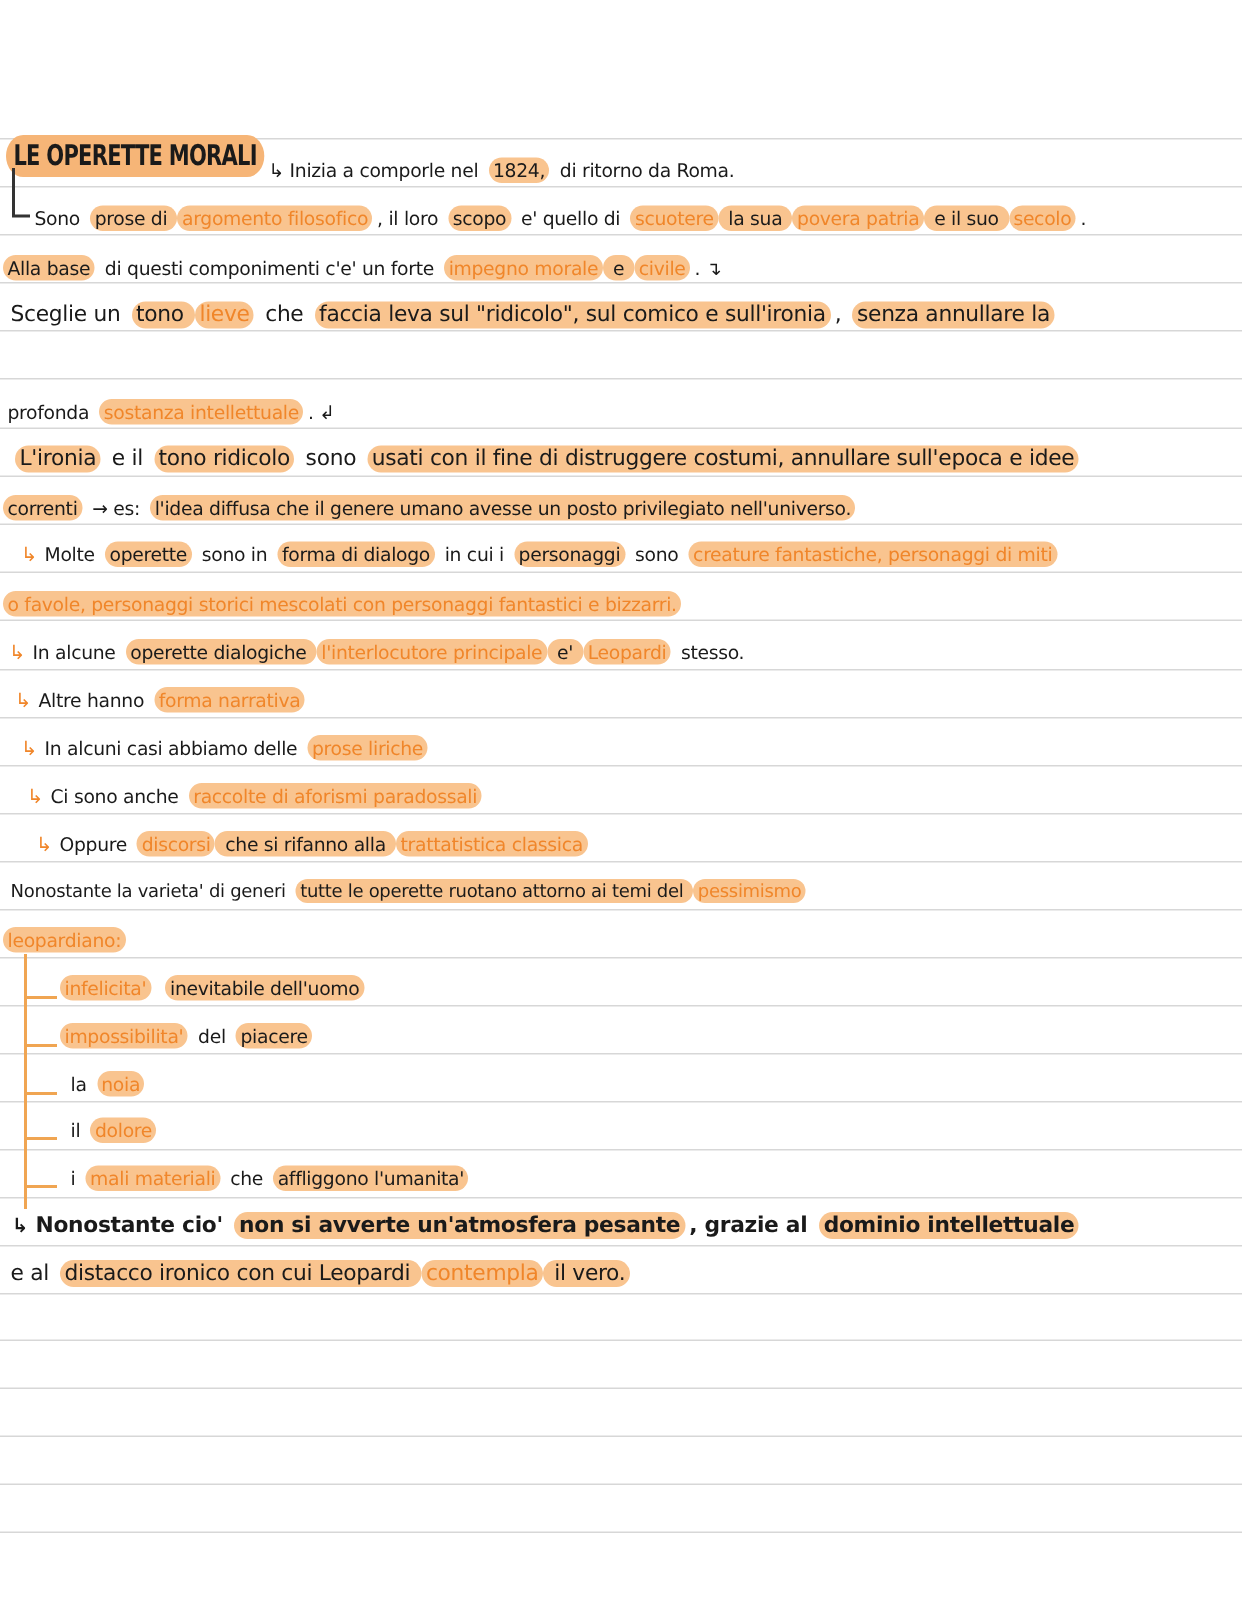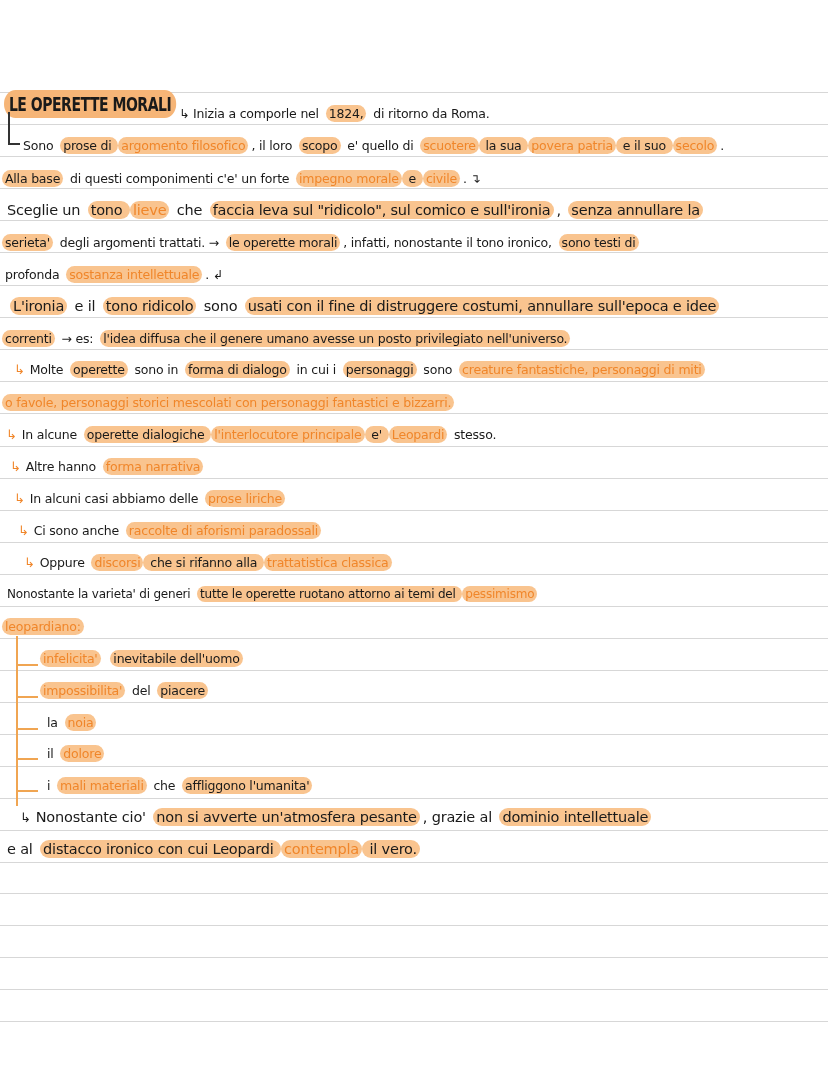--- a/index.html
+++ b/index.html
@@ -70,33 +70,32 @@
   <div class="branch" style="left:16px; top:664px; width:22px;"></div>
   <div class="branch" style="left:16px; top:696px; width:22px;"></div>
   <div class="branch" style="left:16px; top:728px; width:22px;"></div>
   <div class="branch" style="left:16px; top:758px; width:22px;"></div>
   <div class="branch" style="left:16px; top:790px; width:22px;"></div>
 
   <div class="line small" style="left:176px; top:102px;"><span class="seg">↳ Inizia a comporle nel </span><span class="seg hl">1824,</span><span class="seg"> di ritorno da Roma.</span></div>
   <div class="line small" style="left:20px;  top:134px;"><span class="seg">Sono </span><span class="seg hl">prose di </span><span class="seg hl or">argomento filosofico</span><span class="seg">, il loro </span><span class="seg hl">scopo</span><span class="seg"> e' quello di </span><span class="seg hl or">scuotere</span><span class="seg hl"> la sua </span><span class="seg hl or">povera patria</span><span class="seg hl"> e il suo </span><span class="seg hl or">secolo</span><span class="seg">.</span></div>
   <div class="line small" style="left:2px;   top:167px;"><span class="seg hl">Alla base</span><span class="seg"> di questi componimenti c'e' un forte </span><span class="seg hl or">impegno morale</span><span class="seg hl"> e </span><span class="seg hl or">civile</span><span class="seg">. ↴</span></div>
   <div class="line" style="left:4px;   top:198px;"><span class="seg">Sceglie un </span><span class="seg hl">tono </span><span class="seg hl or">lieve</span><span class="seg"> che </span><span class="seg hl">faccia leva sul "ridicolo", sul comico e sull'ironia</span><span class="seg">, </span><span class="seg hl">senza annullare la</span></div>
-  <div class="line small" style="left:2px;   top:231px;"><span class="seg hl">serieta'</span><span class="seg"> degli argomenti trattati. → </span><span class="seg hl">le operette morali</span><span class="seg">, infatti, nonostante il tono ironico, </span><span class="seg hl">sono testi di</span></div>
   <div class="line small" style="left:2px;   top:263px;"><span class="seg">profonda </span><span class="seg hl or">sostanza intellettuale</span><span class="seg">. ↲</span></div>
   <div class="line" style="left:10px;  top:294px;"><span class="seg hl">L'ironia</span><span class="seg"> e il </span><span class="seg hl">tono ridicolo</span><span class="seg"> sono </span><span class="seg hl">usati con il fine di distruggere costumi, annullare sull'epoca e idee</span></div>
   <div class="line small" style="left:2px;   top:327px;"><span class="seg hl">correnti</span><span class="seg"> → es: </span><span class="seg hl">l'idea diffusa che il genere umano avesse un posto privilegiato nell'universo.</span></div>
   <div class="line small" style="left:14px;  top:358px;"><span class="arrow or">↳</span><span class="seg">Molte </span><span class="seg hl">operette</span><span class="seg"> sono in </span><span class="seg hl">forma di dialogo</span><span class="seg"> in cui i </span><span class="seg hl">personaggi</span><span class="seg"> sono </span><span class="seg hl or">creature fantastiche, personaggi di miti</span></div>
   <div class="line small" style="left:2px;   top:391px;"><span class="seg hl or">o favole, personaggi storici mescolati con personaggi fantastici e bizzarri.</span></div>
   <div class="line small" style="left:6px;   top:423px;"><span class="arrow or">↳</span><span class="seg">In alcune </span><span class="seg hl">operette dialogiche </span><span class="seg hl or">l'interlocutore principale</span><span class="seg hl"> e' </span><span class="seg hl or">Leopardi</span><span class="seg"> stesso.</span></div>
   <div class="line small" style="left:10px;  top:455px;"><span class="arrow or">↳</span><span class="seg">Altre hanno </span><span class="seg hl or">forma narrativa</span></div>
   <div class="line small" style="left:14px;  top:487px;"><span class="arrow or">↳</span><span class="seg">In alcuni casi abbiamo delle </span><span class="seg hl or">prose liriche</span></div>
   <div class="line small" style="left:18px;  top:519px;"><span class="arrow or">↳</span><span class="seg">Ci sono anche </span><span class="seg hl or">raccolte di aforismi paradossali</span></div>
   <div class="line small" style="left:24px;  top:551px;"><span class="arrow or">↳</span><span class="seg">Oppure </span><span class="seg hl or">discorsi</span><span class="seg hl"> che si rifanno alla </span><span class="seg hl or">trattatistica classica</span></div>
   <div class="line big" style="left:4px;   top:582px;"><span class="seg">Nonostante la varieta' di generi </span><span class="seg hl">tutte le operette ruotano attorno ai temi del </span><span class="seg hl or">pessimismo</span></div>
   <div class="line small" style="left:2px;   top:615px;"><span class="seg hl or">leopardiano:</span></div>
   <div class="line small" style="left:40px;  top:647px;"><span class="seg hl or">infelicita'</span><span class="seg"> </span><span class="seg hl">inevitabile dell'uomo</span></div>
   <div class="line small" style="left:40px;  top:679px;"><span class="seg hl or">impossibilita'</span><span class="seg"> del </span><span class="seg hl">piacere</span></div>
   <div class="line small" style="left:44px;  top:711px;text-align:center;"><span class="seg">la </span><span class="seg hl or">noia</span></div>
   <div class="line small" style="left:44px;  top:742px;"><span class="seg">il </span><span class="seg hl or">dolore</span></div>
   <div class="line small" style="left:44px;  top:774px;"><span class="seg">i </span><span class="seg hl or">mali materiali</span><span class="seg"> che </span><span class="seg hl">affliggono l'umanita'</span></div>
-  <div class="line" style="left:20px;   top:805px;"><span class="arrow">↳</span><span class="seg">Nonostante cio' </span><span class="seg hl">non si avverte un'atmosfera pesante</span><span class="seg">, grazie al </span><span class="seg hl">dominio intellettuale</span></div>
+  <div class="line" style="left:8px;   top:805px;font-weight:bold;"><span class="arrow">↳</span><span class="seg">Nonostante cio' </span><span class="seg hl">non si avverte un'atmosfera pesante</span><span class="seg">, grazie al </span><span class="seg hl">dominio intellettuale</span></div>
   <div class="line" style="left:4px;   top:837px;"><span class="seg">e al </span><span class="seg hl">distacco ironico con cui Leopardi </span><span class="seg hl or">contempla</span><span class="seg hl"> il vero.</span></div>
 </div>
 
 </body></html>

